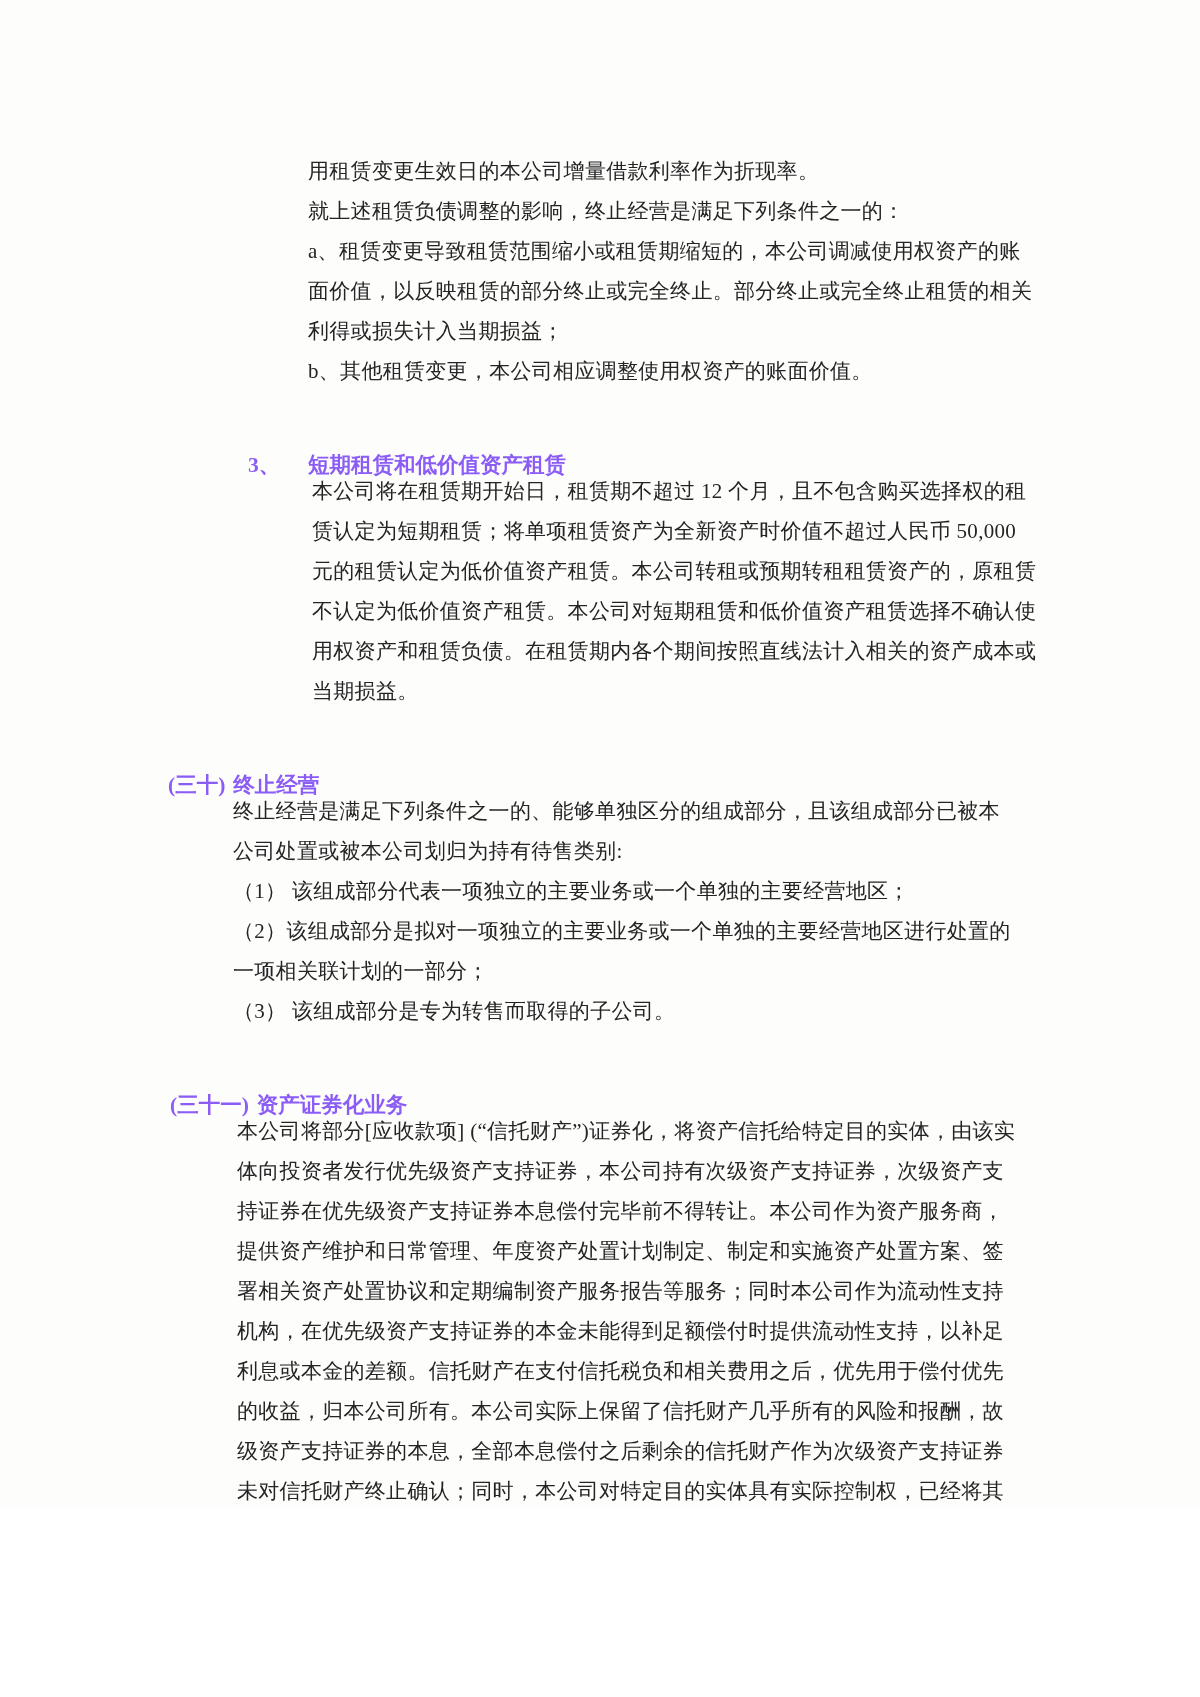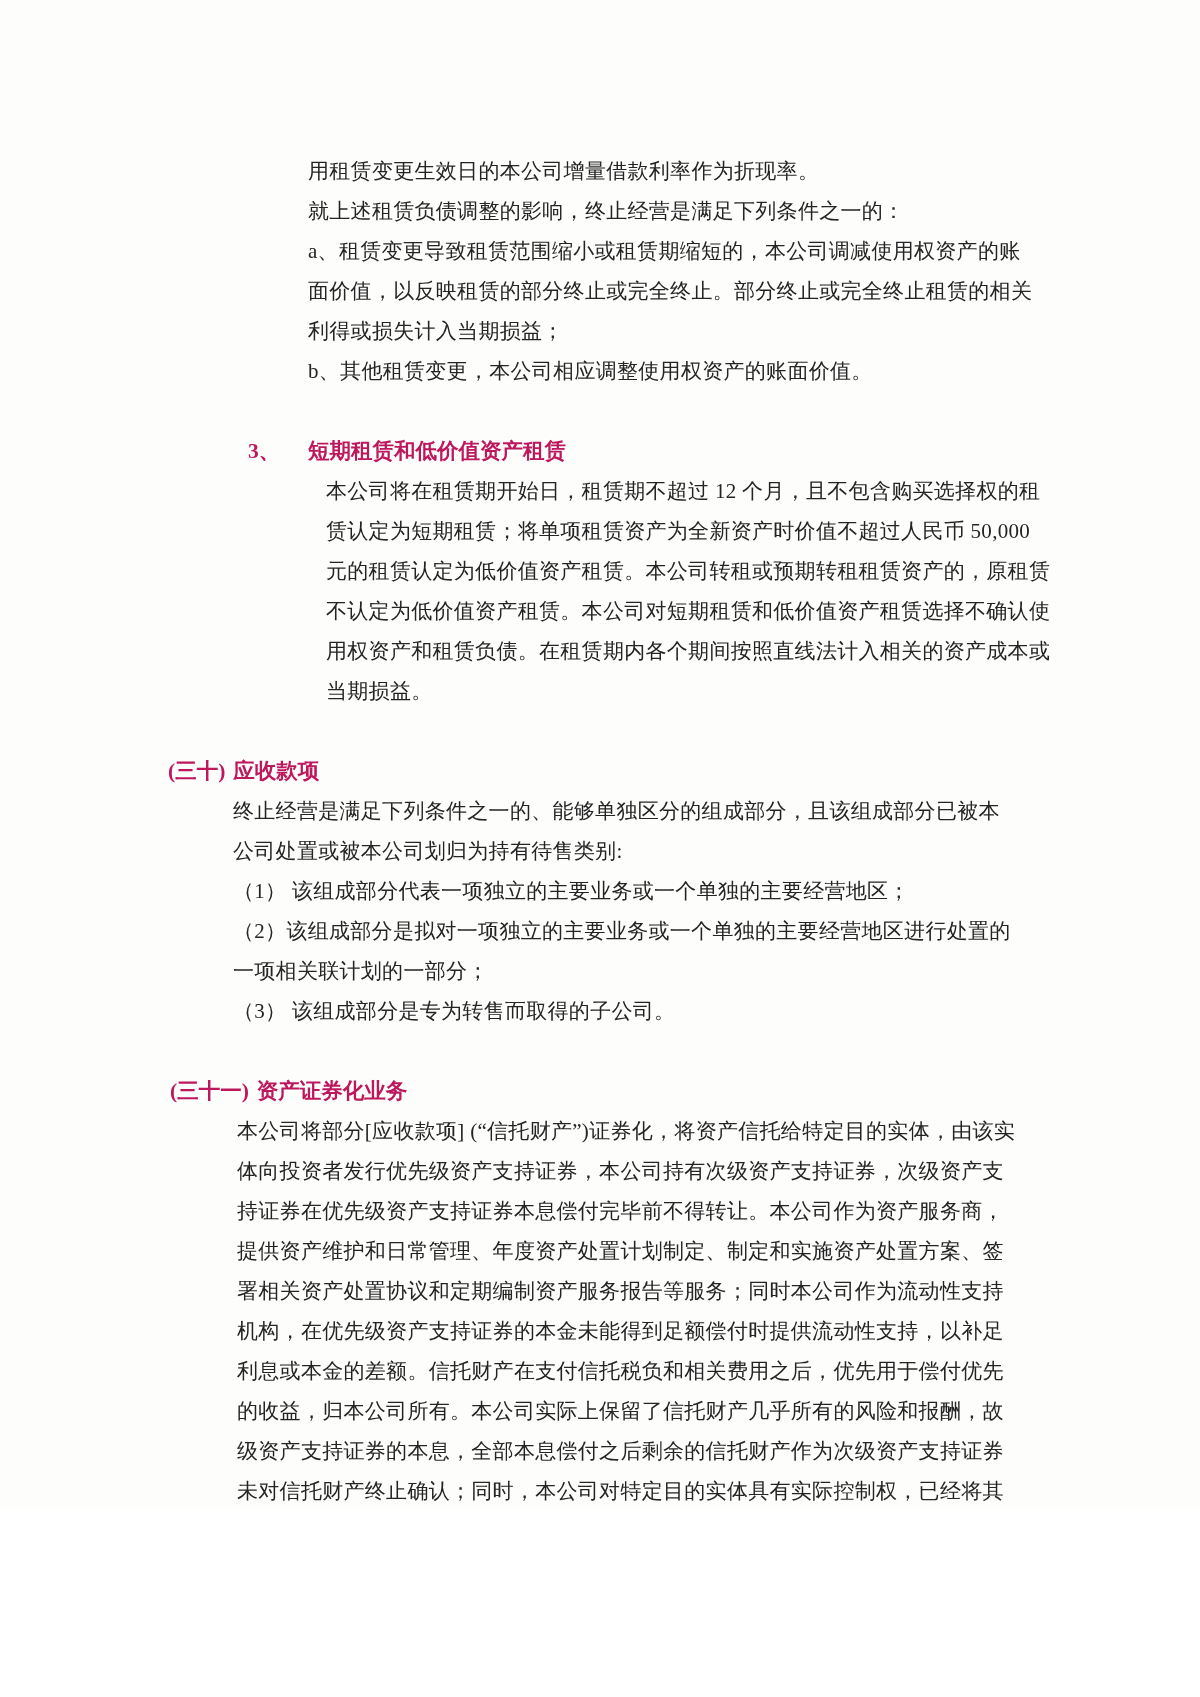--- a/index.html
+++ b/index.html
@@ -19,22 +19,23 @@
     font-size: 21px;
     white-space: nowrap;
     letter-spacing: 0.3px;
   }
   .heading {
     position: absolute;
     height: 40px;
     line-height: 40px;
     font-size: 21.5px;
     font-weight: bold;
-    color: #be185d;
+    color: #8b5cf6;
     white-space: nowrap;
+    margin-top: 14px;
   }
   .heading .num { display: inline-block; }
   .h-sub .num { width: 60px; }          
   .h-sec .num { margin-right: 8px; }    
   .pageno {
     position: absolute;
     top: 1549px;
     left: 0;
     width: 1200px;
     text-align: center;
@@ -54,31 +55,31 @@
     <div class="line">a、租赁变更导致租赁范围缩小或租赁期缩短的，本公司调减使用权资产的账</div>
     <div class="line">面价值，以反映租赁的部分终止或完全终止。部分终止或完全终止租赁的相关</div>
     <div class="line">利得或损失计入当期损益；</div>
     <div class="line">b、其他租赁变更，本公司相应调整使用权资产的账面价值。</div>
   </div>
 
   <div class="heading h-sub" style="top:431px; left:248px;">
     <span class="num">3、</span><span>短期租赁和低价值资产租赁</span>
   </div>
 
-  <div class="block" style="top:471px; left:326px;">
+  <div class="block" style="top:471px; left:312px;">
     <div class="line">本公司将在租赁期开始日，租赁期不超过 12 个月，且不包含购买选择权的租</div>
     <div class="line">赁认定为短期租赁；将单项租赁资产为全新资产时价值不超过人民币 50,000</div>
     <div class="line">元的租赁认定为低价值资产租赁。本公司转租或预期转租租赁资产的，原租赁</div>
     <div class="line">不认定为低价值资产租赁。本公司对短期租赁和低价值资产租赁选择不确认使</div>
     <div class="line">用权资产和租赁负债。在租赁期内各个期间按照直线法计入相关的资产成本或</div>
     <div class="line">当期损益。</div>
   </div>
 
   <div class="heading h-sec" style="top:751px; left:168px;">
-    <span class="num">(三十)</span><span>应收款项</span>
+    <span class="num">(三十)</span><span>终止经营</span>
   </div>
 
   <div class="block" style="top:791px; left:233px;">
     <div class="line">终止经营是满足下列条件之一的、能够单独区分的组成部分，且该组成部分已被本</div>
     <div class="line">公司处置或被本公司划归为持有待售类别:</div>
     <div class="line">（1） 该组成部分代表一项独立的主要业务或一个单独的主要经营地区；</div>
     <div class="line">（2）该组成部分是拟对一项独立的主要业务或一个单独的主要经营地区进行处置的</div>
     <div class="line">一项相关联计划的一部分；</div>
     <div class="line">（3） 该组成部分是专为转售而取得的子公司。</div>
   </div>

